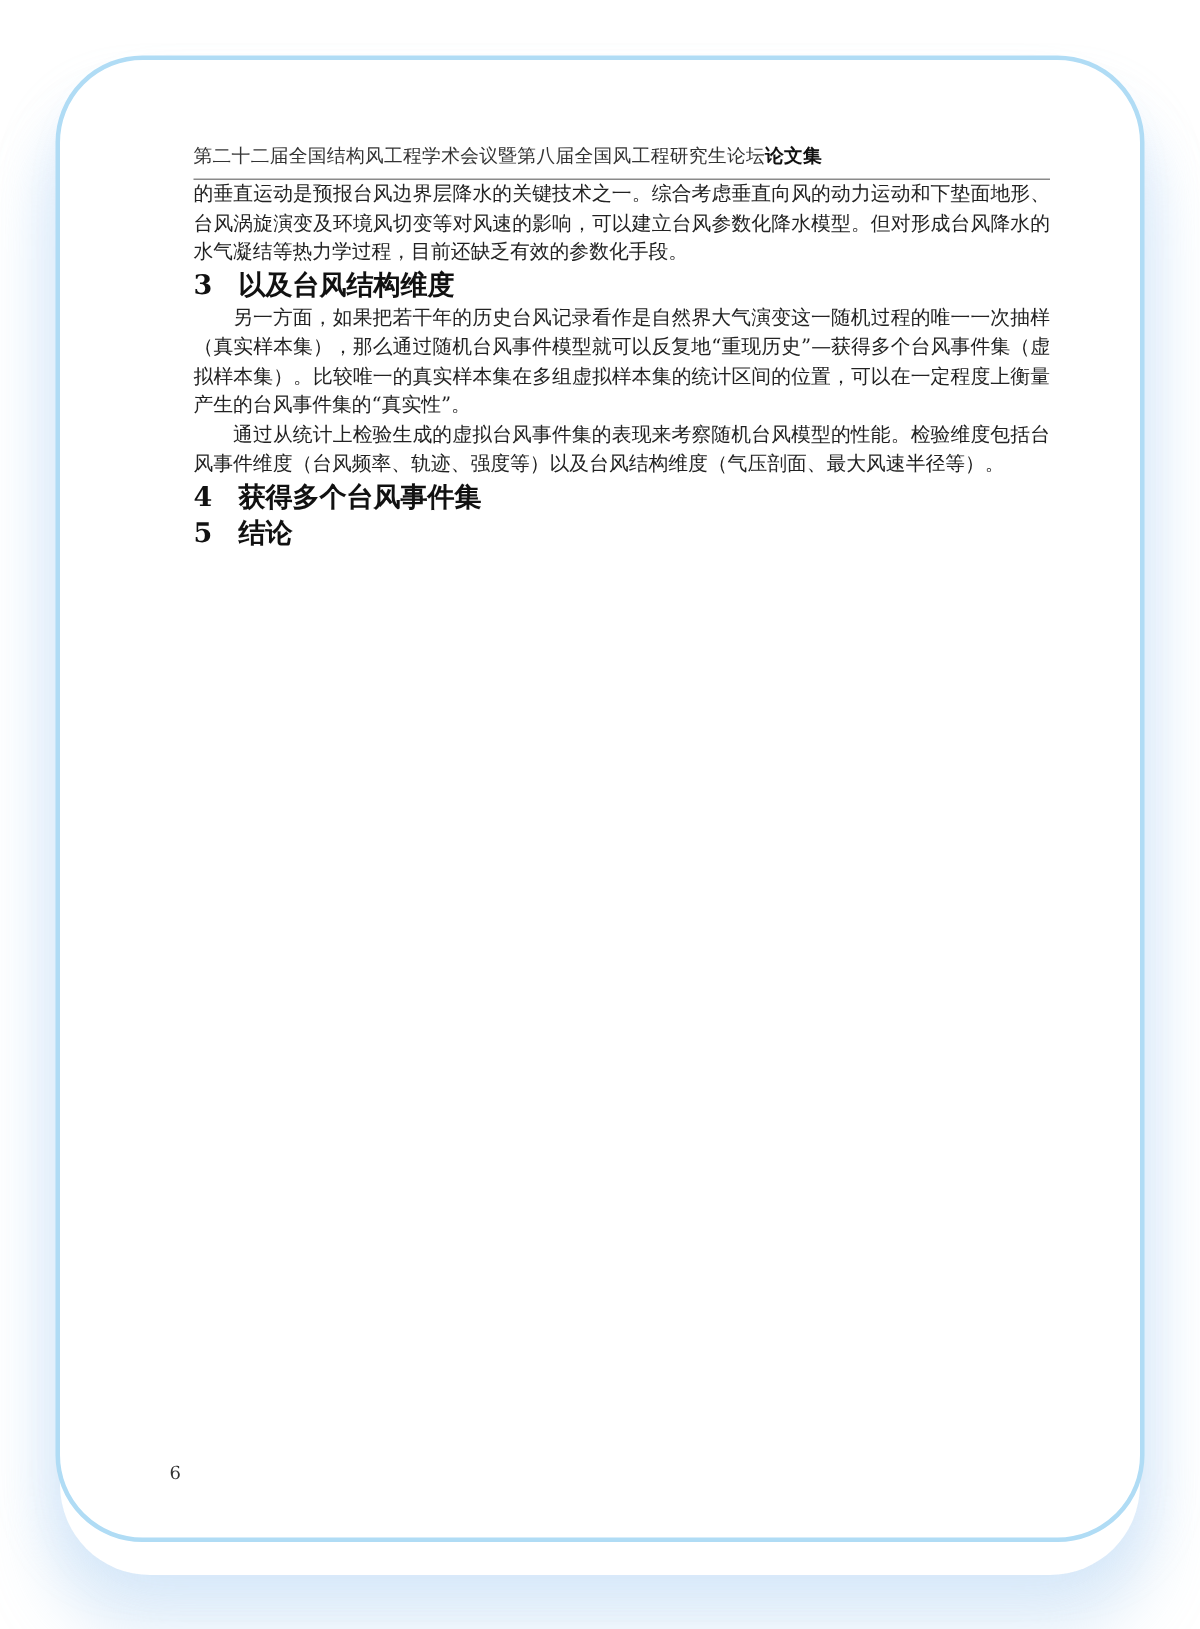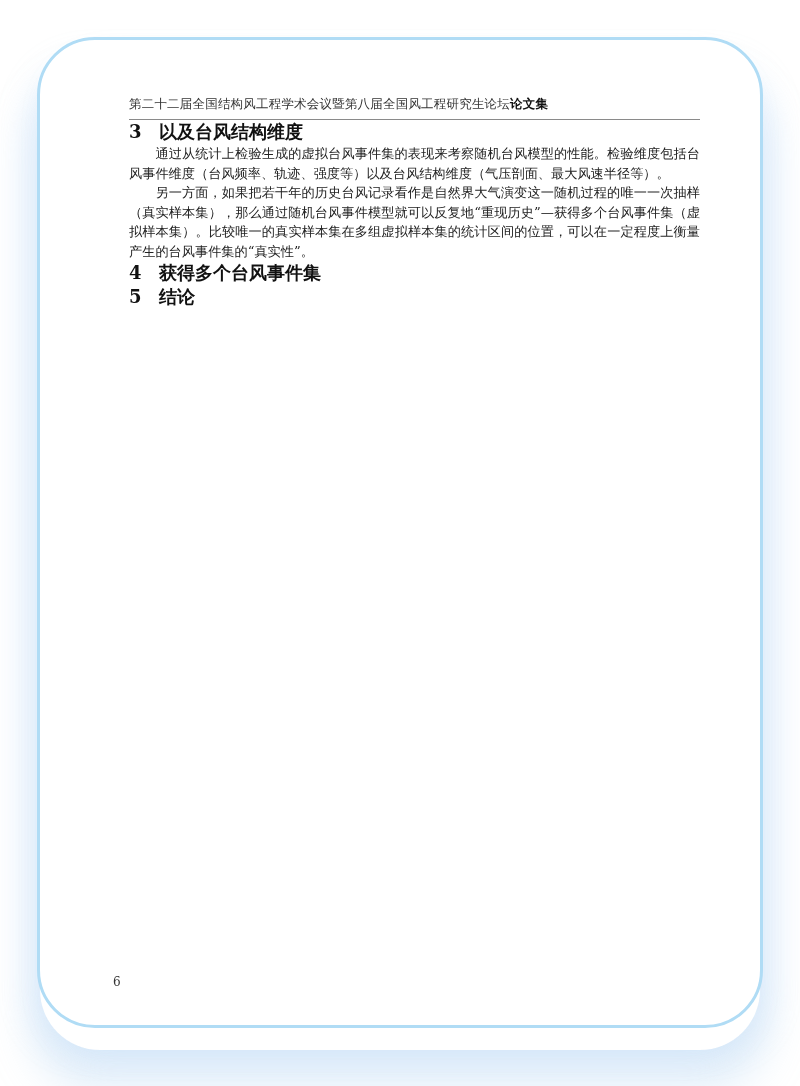--- a/index.html
+++ b/index.html
@@ -95,27 +95,28 @@
 <body>
 
 <div class="glow"></div>
 
 <div class="card"></div>
 
 <div class="page">
 
   <div class="running-header"><span>第二十二届全国结构风工程学术会议暨第八届全国风工程研究生论坛</span><b>论文集</b></div>
 
+  <p class="body first-para">的垂直运动是预报台风边界层降水的关键技术之一。综合考虑垂直向风的动力运动和下垫面地形、台风涡旋演变及环境风切变等对风速的影响，可以建立台风参数化降水模型。但对形成台风降水的水气凝结等热力学过程，目前还缺乏有效的参数化手段。</p>
 
   <h2 class="section sec3">
     <span class="num">3</span>
     <span>以及台风结构维度</span>
   </h2>
+  <p class="body indent">另一方面，如果把若干年的历史台风记录看作是自然界大气演变这一随机过程的唯一一次抽样（真实样本集），那么通过随机台风事件模型就可以反复地“重现历史”—获得多个台风事件集（虚拟样本集）。比较唯一的真实样本集在多组虚拟样本集的统计区间的位置，可以在一定程度上衡量产生的台风事件集的“真实性”。</p>
   <p class="body indent">通过从统计上检验生成的虚拟台风事件集的表现来考察随机台风模型的性能。检验维度包括台风事件维度（台风频率、轨迹、强度等）以及台风结构维度（气压剖面、最大风速半径等）。</p>
-  <p class="body indent">另一方面，如果把若干年的历史台风记录看作是自然界大气演变这一随机过程的唯一一次抽样（真实样本集），那么通过随机台风事件模型就可以反复地“重现历史”—获得多个台风事件集（虚拟样本集）。比较唯一的真实样本集在多组虚拟样本集的统计区间的位置，可以在一定程度上衡量产生的台风事件集的“真实性”。</p>
 
   <h2 class="section sec4">
     <span class="num">4</span>
     <span>获得多个台风事件集</span>
   </h2>
 
   <h2 class="section sec5">
     <span class="num">5</span>
     <span>结论</span>
   </h2>

